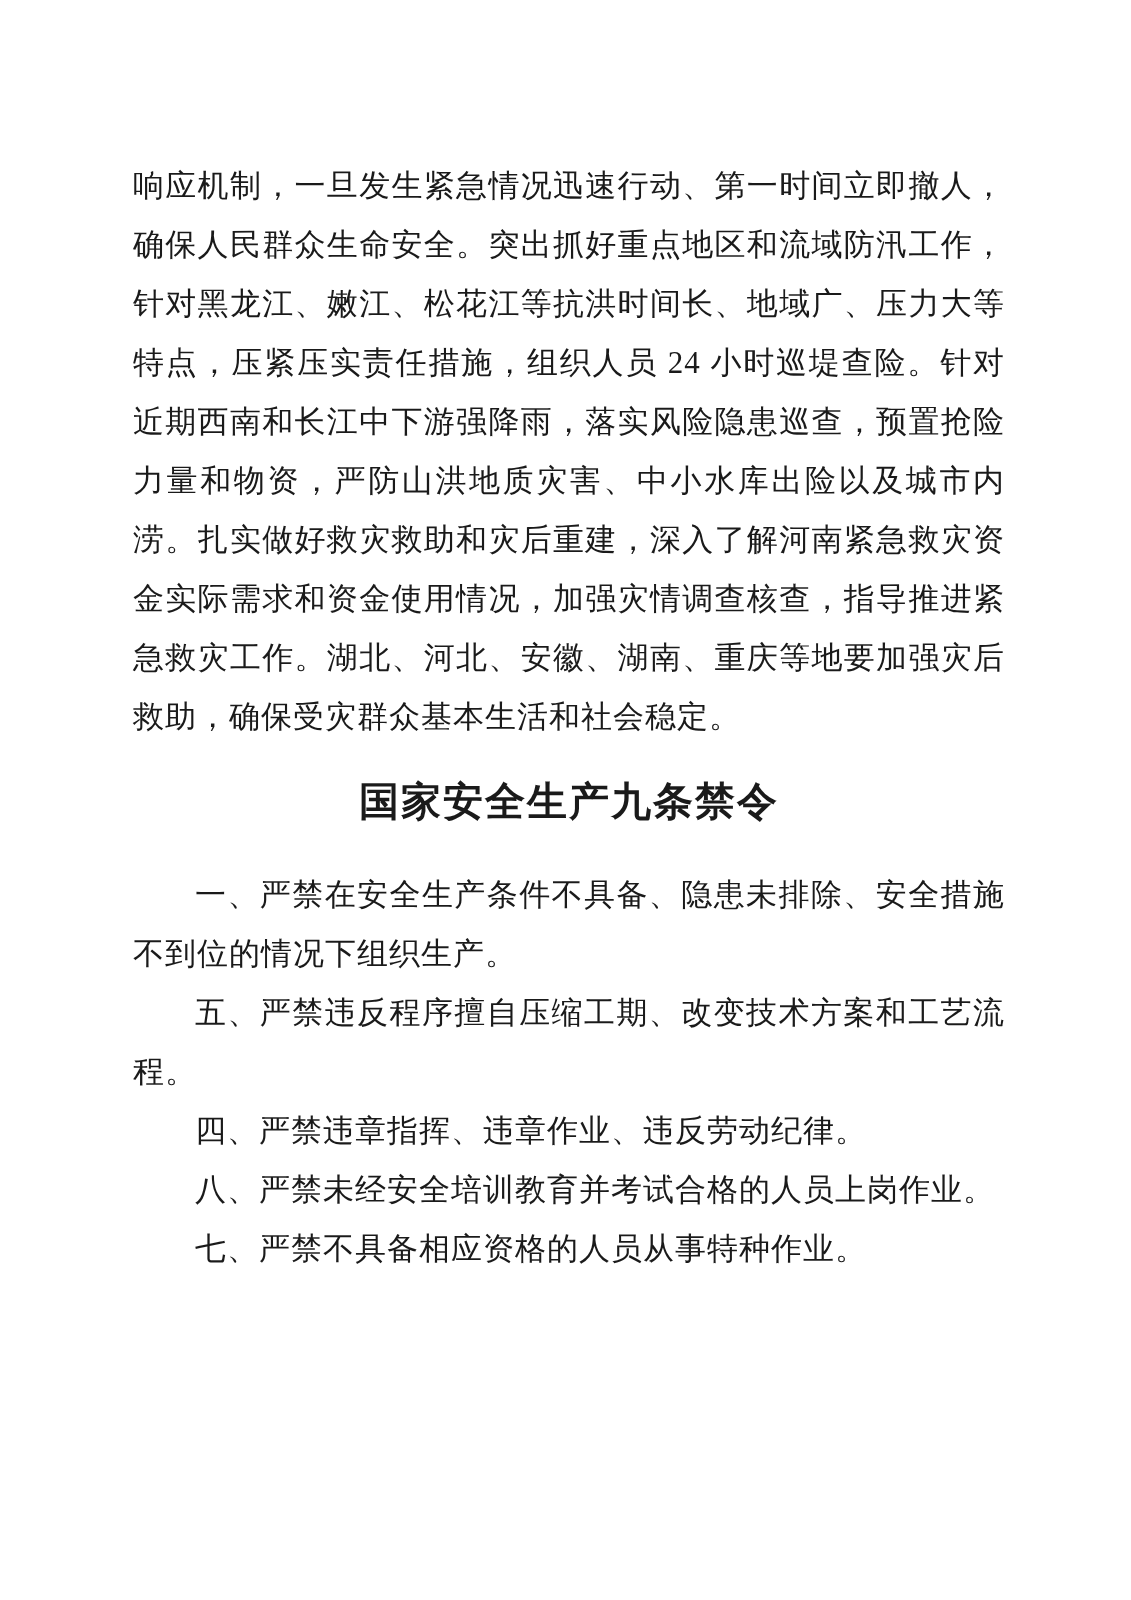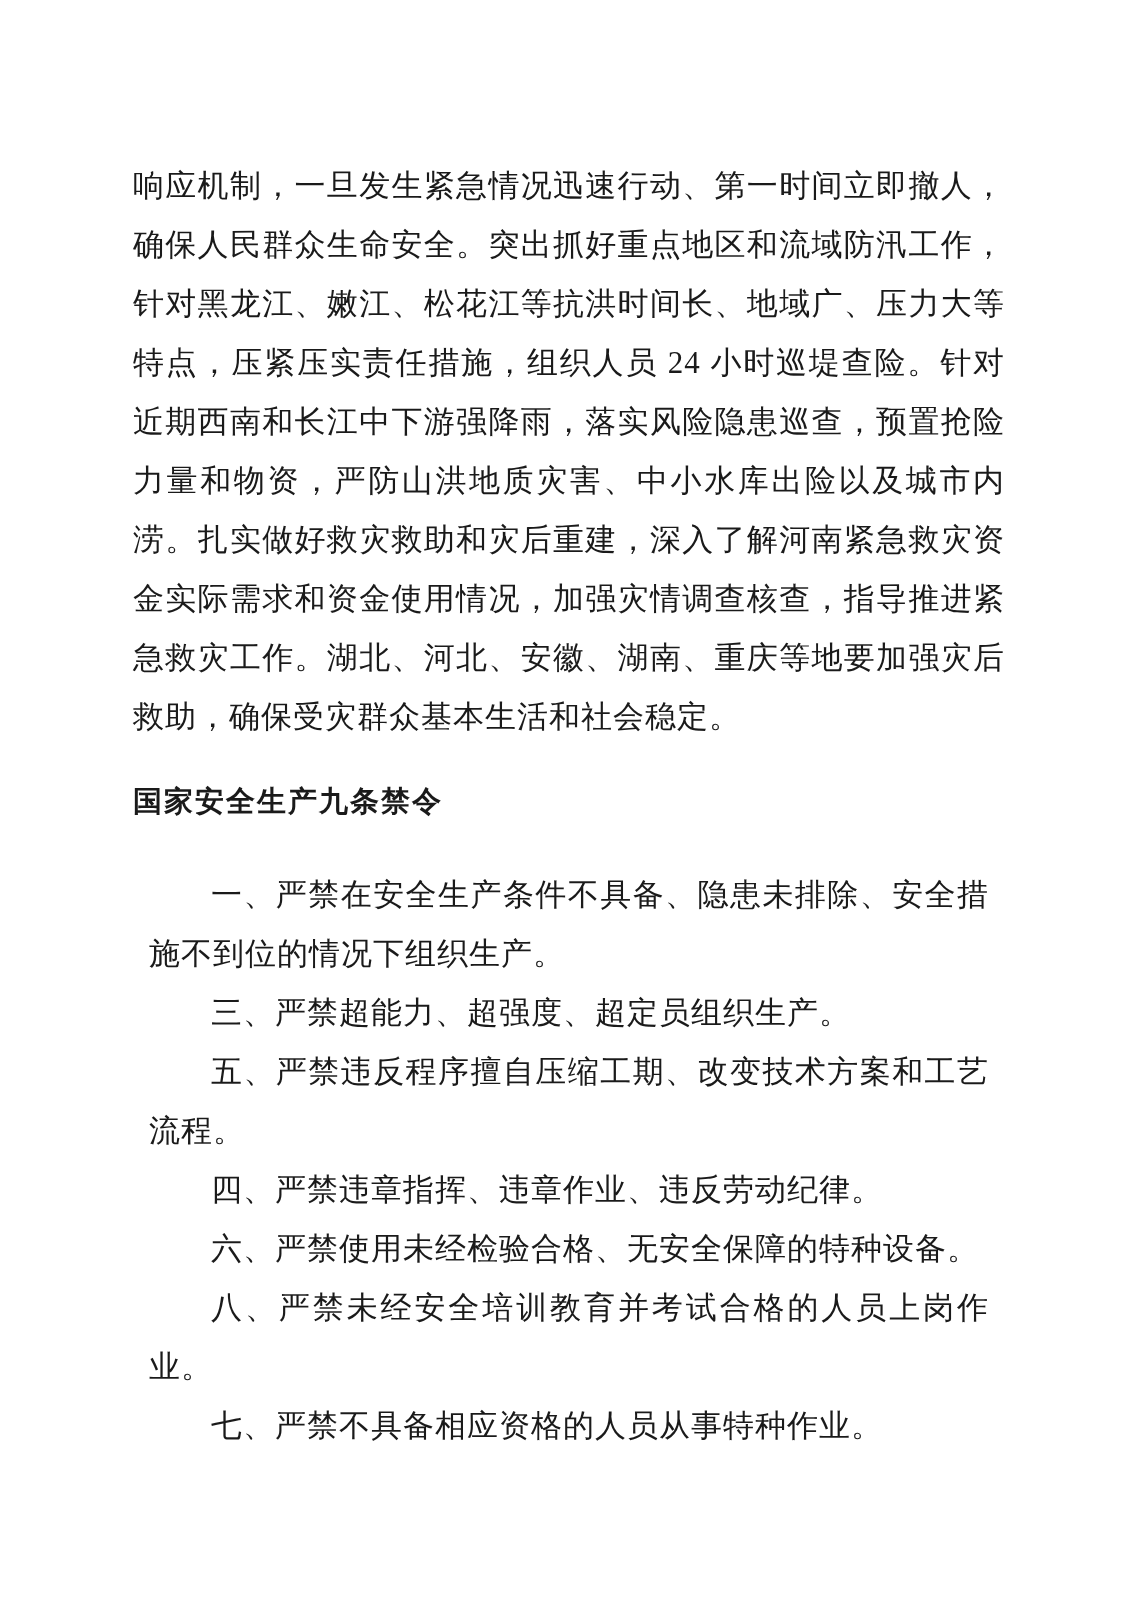--- a/index.html
+++ b/index.html
@@ -23,27 +23,28 @@
     font-size: 31px;
     line-height: 59px;
     text-align: justify;
     text-justify: inter-ideograph;
     margin: 0;
     letter-spacing: 1px;
   }
   .doc-heading {
     font-family: "Liberation Sans", "DejaVu Sans", sans-serif;
     font-weight: 700;
-    font-size: 29px;
+    font-size: 40px;
     line-height: 59px;
+    text-align: center;
     margin: 26px 0 34px 0;
     letter-spacing: 2px;
   }
   .prohibition-list {
-    margin: 16px;
+    margin: 0;
     padding: 0;
     list-style: none;
   }
   .prohibition-item {
     font-size: 31px;
     line-height: 59px;
     text-align: justify;
     text-justify: inter-ideograph;
     text-indent: 2em;
     margin: 0;
@@ -54,21 +55,19 @@
 <body>
 
 <div class="page">
 
   <p class="body-paragraph">响应机制，一旦发生紧急情况迅速行动、第一时间立即撤人，确保人民群众生命安全。突出抓好重点地区和流域防汛工作，针对黑龙江、嫩江、松花江等抗洪时间长、地域广、压力大等特点，压紧压实责任措施，组织人员 24 小时巡堤查险。针对近期西南和长江中下游强降雨，落实风险隐患巡查，预置抢险力量和物资，严防山洪地质灾害、中小水库出险以及城市内涝。扎实做好救灾救助和灾后重建，深入了解河南紧急救灾资金实际需求和资金使用情况，加强灾情调查核查，指导推进紧急救灾工作。湖北、河北、安徽、湖南、重庆等地要加强灾后救助，确保受灾群众基本生活和社会稳定。</p>
 
   <h1 class="doc-heading">国家安全生产九条禁令</h1>
 
   <div class="prohibition-list">
     <p class="prohibition-item">一、严禁在安全生产条件不具备、隐患未排除、安全措施不到位的情况下组织生产。</p>
-    <p class="prohibition-item">三、严禁超能力、超强度、超定员组织生产。</p>
     <p class="prohibition-item">五、严禁违反程序擅自压缩工期、改变技术方案和工艺流程。</p>
     <p class="prohibition-item">四、严禁违章指挥、违章作业、违反劳动纪律。</p>
-    <p class="prohibition-item">六、严禁使用未经检验合格、无安全保障的特种设备。</p>
     <p class="prohibition-item">八、严禁未经安全培训教育并考试合格的人员上岗作业。</p>
     <p class="prohibition-item">七、严禁不具备相应资格的人员从事特种作业。</p>
   </div>
 
 </div>
 
 </body></html>

